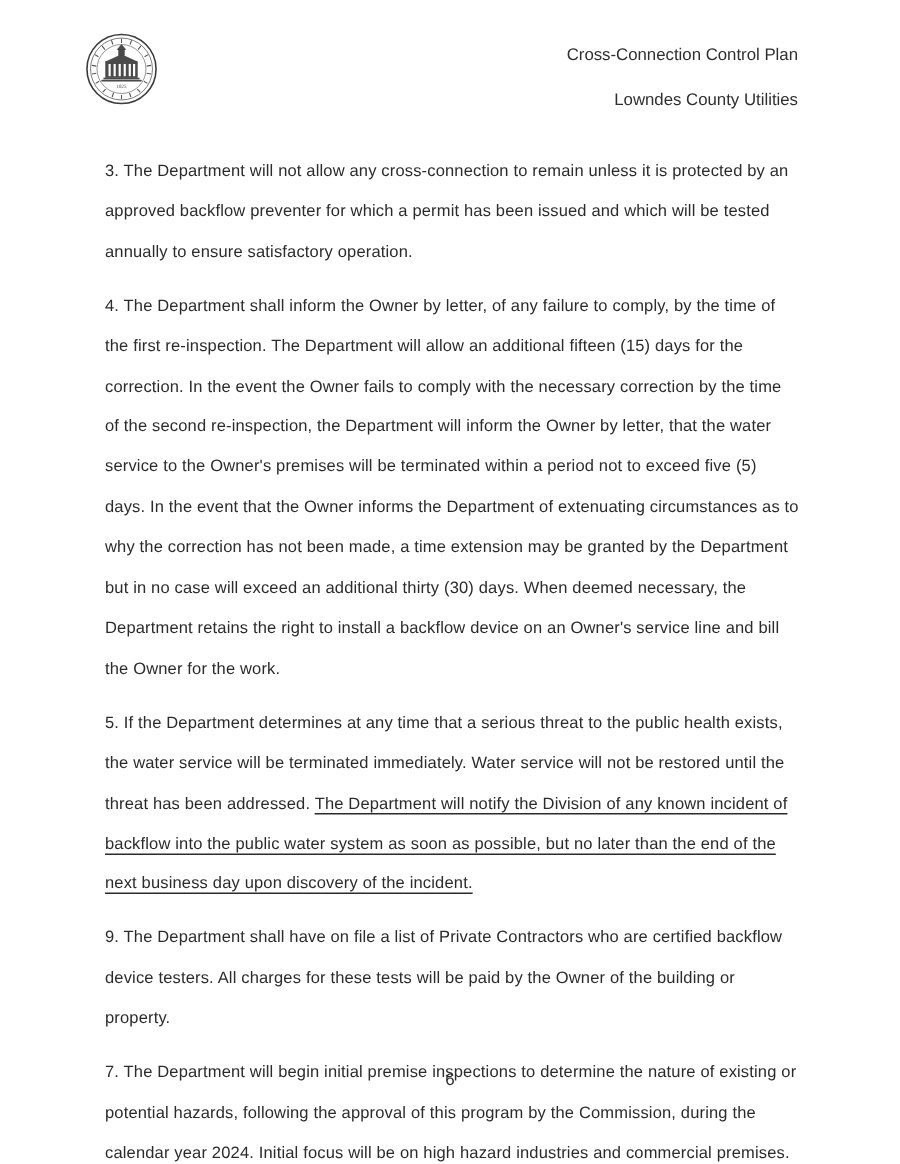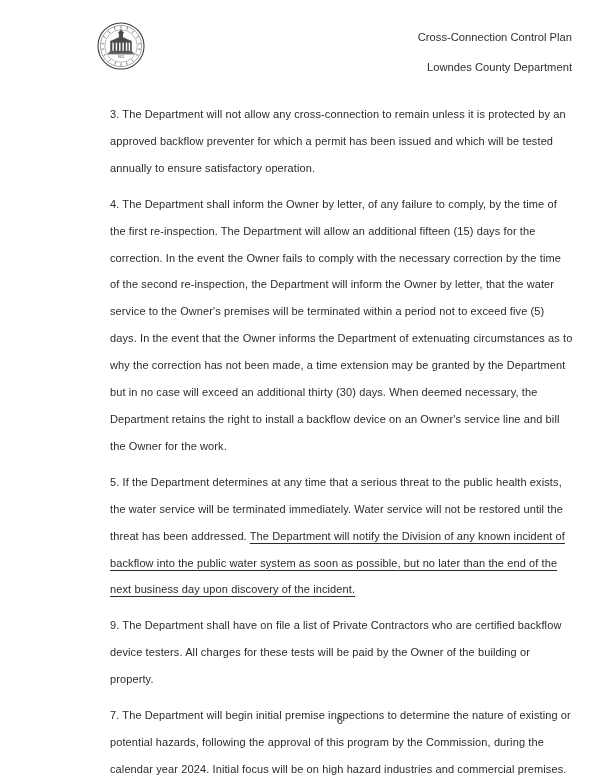--- a/index.html
+++ b/index.html
@@ -15,21 +15,20 @@
     font-family: "Liberation Sans", sans-serif;
     color: #2b2b2b;
     overflow: hidden;
   }
 
   .page {
     position: relative;
     width: 512px;
     height: 776px;
     background: #ffffff;
-    margin-left: 40px;
   }
 
   
   .page-header {
     position: absolute;
     left: 0;
     top: 0;
     width: 600px;
     height: 92px;
   }
@@ -151,21 +150,21 @@
         <g fill="#4a4a4a">
           <rect x="25" y="62" width="50" height="2.4"></rect>
           <rect x="22" y="65" width="56" height="2.4"></rect>
         </g>
         <text x="50" y="76" text-anchor="middle" font-family="'Liberation Serif', serif" font-size="7" fill="#3a3a3a">1825</text>
       </svg>
     </div>
 
     <div class="header-lines">
       <div class="header-line">Cross-Connection Control Plan</div>
-      <div class="header-line">Lowndes County Department</div>
+      <div class="header-line">Lowndes County Utilities</div>
     </div>
 
   </div>
 
   <div class="body-text">
 
     <p class="para">3. The Department will not allow any cross-connection to remain unless it is protected by an approved backflow preventer for which a permit has been issued and which will be tested annually to ensure satisfactory operation.</p>
 
     <p class="para">4. The Department shall inform the Owner by letter, of any failure to comply, by the time of the first re-inspection. The Department will allow an additional fifteen (15) days for the correction. In the event the Owner fails to comply with the necessary correction by the time of the second re-inspection, the Department will inform the Owner by letter, that the water service to the Owner's premises will be terminated within a period not to exceed five (5) days. In the event that the Owner informs the Department of extenuating circumstances as to why the correction has not been made, a time extension may be granted by the Department but in no case will exceed an additional thirty (30) days.  When deemed necessary, the Department retains the right to install a backflow device on an Owner's service line and bill the Owner for the work.</p>
 

